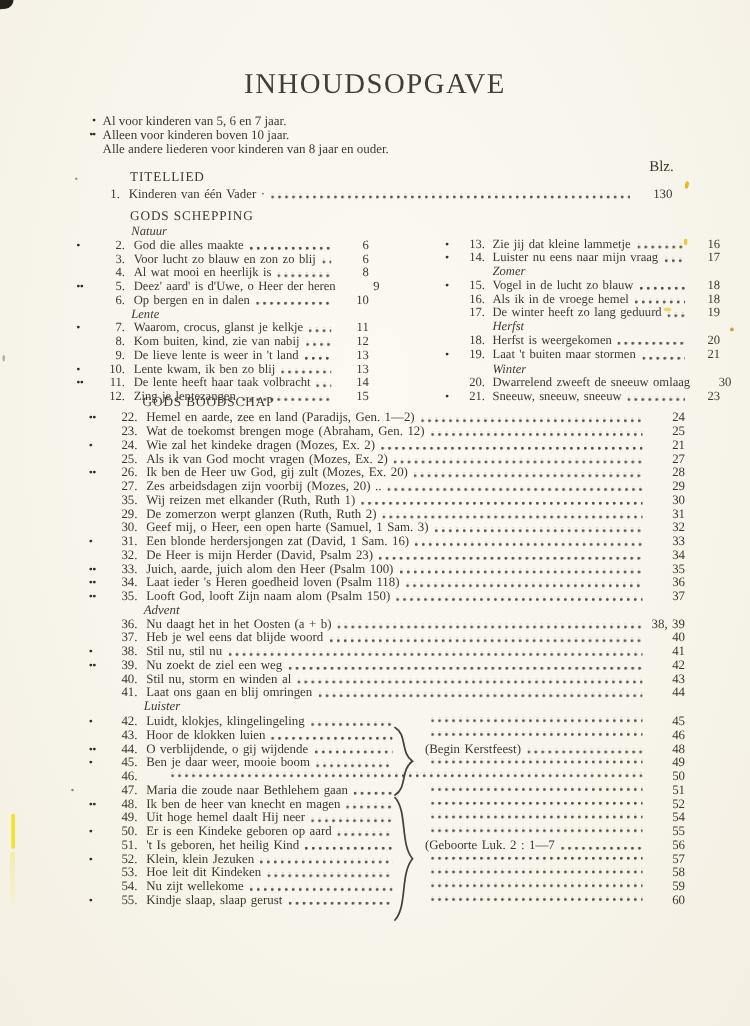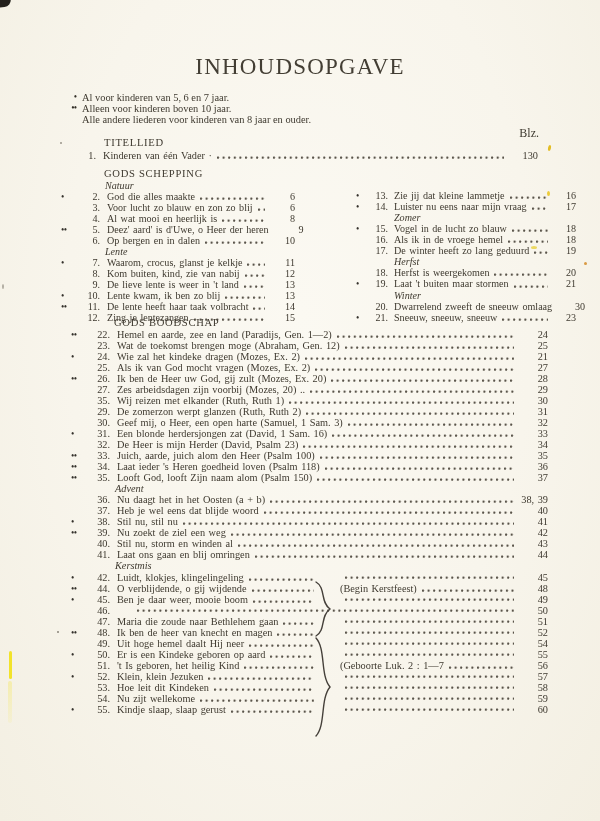--- a/index.html
+++ b/index.html
@@ -417,34 +417,48 @@
     <span class="ldr"></span>
     <span class="pg">43</span>
   </div>
         <div class="row">
     <span class="mk"></span>
     <span class="no">41.</span>
     <span class="ttl">Laat ons gaan en blij omringen</span>
     <span class="ldr"></span>
     <span class="pg">44</span>
   </div>
-        <div class="subhead">Kerstmis</div>
+        <div class="subhead">Luister</div>
         <div class="row split">
     <span class="mk">•</span>
     <span class="no">42.</span>
     <span class="lpart">
       <span class="ttl">Luidt, klokjes, klingelingeling</span>
       <span class="ldr"></span>
     </span>
     <span class="bgap"></span>
     <span class="mid">
       <span class="midlabel"></span>
       <span class="ldr"></span>
     </span>
     <span class="pg">45</span>
+  </div>
+        <div class="row split">
+    <span class="mk"></span>
+    <span class="no">43.</span>
+    <span class="lpart">
+      <span class="ttl">Hoor de klokken luien</span>
+      <span class="ldr"></span>
+    </span>
+    <span class="bgap"></span>
+    <span class="mid">
+      <span class="midlabel"></span>
+      <span class="ldr"></span>
+    </span>
+    <span class="pg">46</span>
   </div>
         <div class="row split">
     <span class="mk">••</span>
     <span class="no">44.</span>
     <span class="lpart">
       <span class="ttl">O verblijdende, o gij wijdende</span>
       <span class="ldr"></span>
     </span>
     <span class="bgap"></span>
     <span class="mid">

